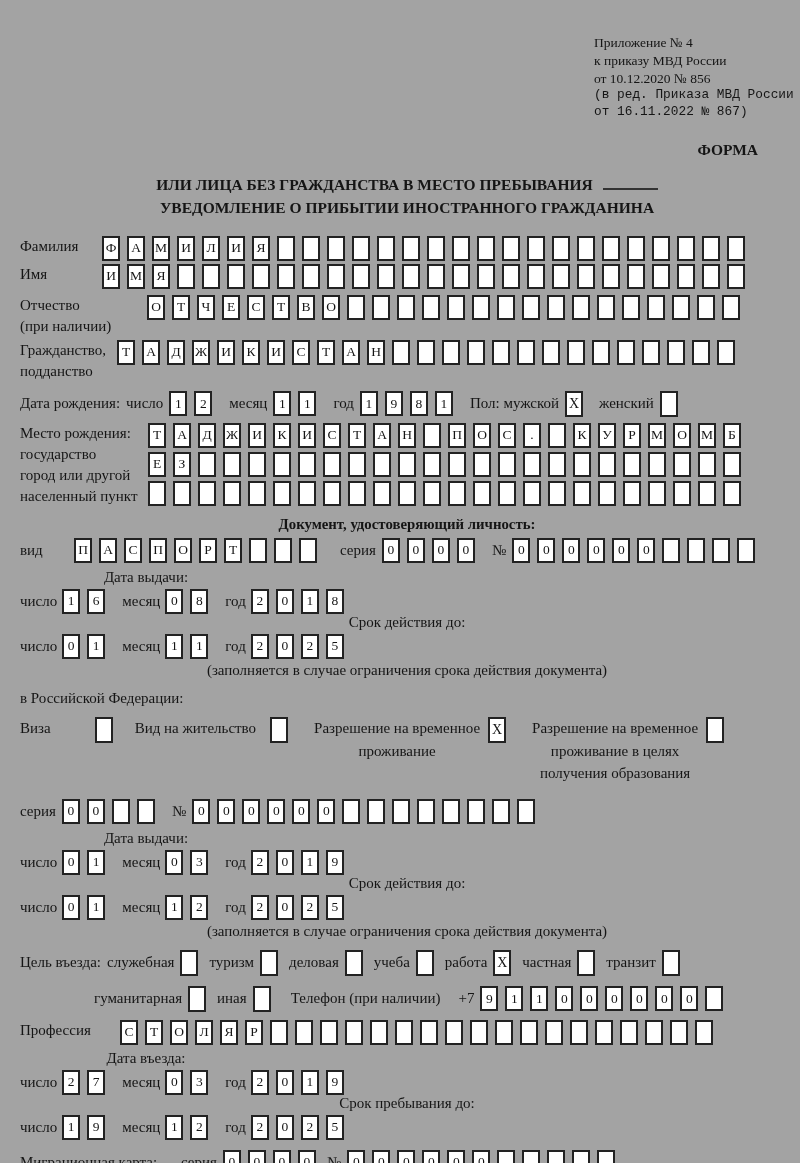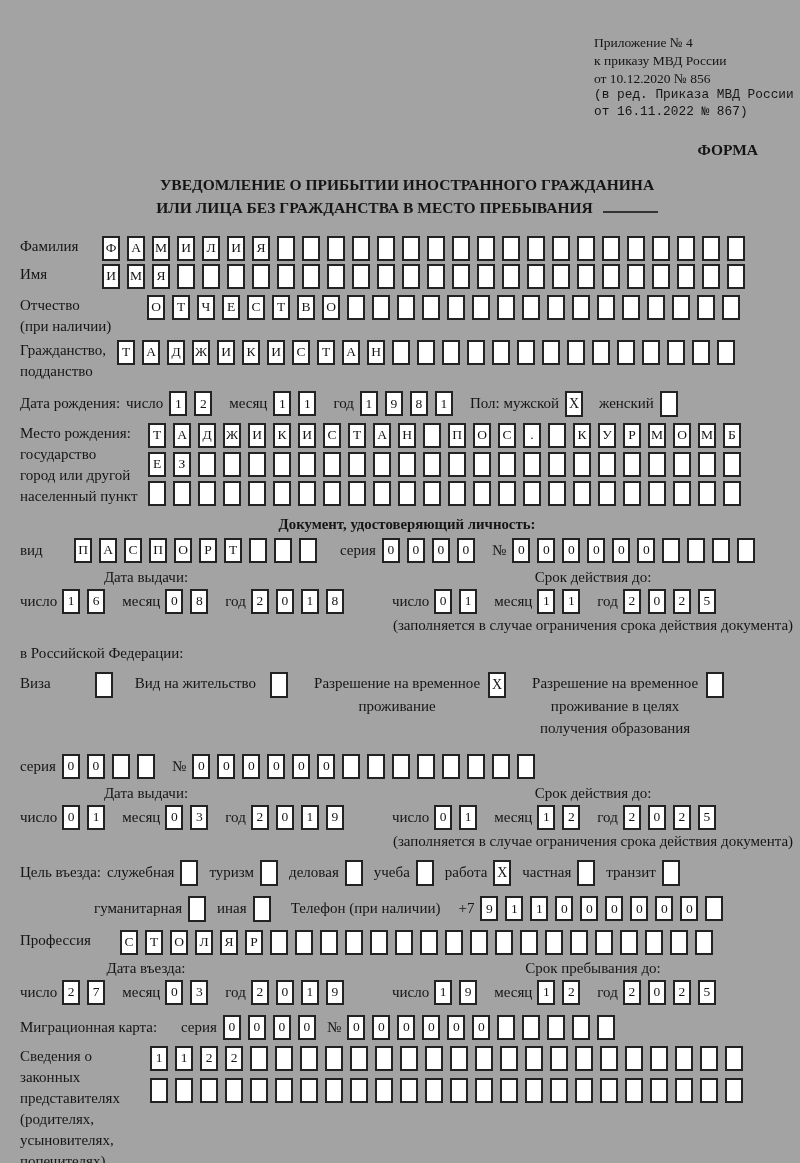--- a/index.html
+++ b/index.html
@@ -32,21 +32,21 @@
   
   .inline-row{display:flex;align-items:center;font-size:15px;margin:9px 0 6px 0;}
   .inline-row .dlbl{margin-right:6px;flex:none;}
   .gap10{margin-right:10px;} .gap16{margin-right:16px;}
   
   .blockrow{display:flex;margin-top:4px;font-size:15px;}
   .stackrows .cells{margin-bottom:4px;}
   
   .dochead{text-align:center;font-weight:bold;font-size:14.8px;margin:6px 0 5px 0;}
   
-  .dates{display:flex;margin-top:5px;font-size:15px;}
+  .dates{display:flex;margin-top:5px;font-size:15px;flex-direction:column;}
   .dcol-l{width:372px;flex:none;}
   .dcol-r{flex:1;}
   .dhead{text-align:center;margin-bottom:3px;}
   .dline{display:flex;align-items:center;}
   .dline .dlbl{margin-right:5px;flex:none;}
   .dnote{font-size:15px;text-align:center;margin-top:3px;}
   
   .intro{font-size:15px;line-height:1.5;margin-top:8px;}
   .opts{display:flex;align-items:flex-start;margin-top:8px;font-size:15px;}
   .opt{display:flex;align-items:flex-start;}
@@ -67,24 +67,24 @@
     <div>от 10.12.2020 № 856</div>
     <div class="amend">
       <div>(в ред. Приказа МВД России</div>
       <div>от 16.11.2022 № 867)</div>
     </div>
   </div>
 
   <div class="forma">ФОРМА</div>
 
   <div class="title">
-    <div>УВЕДОМЛЕНИЕ О ПРИБЫТИИ ИНОСТРАННОГО ГРАЖДАНИНА</div>
     <div>
       <span>ИЛИ ЛИЦА БЕЗ ГРАЖДАНСТВА В МЕСТО ПРЕБЫВАНИЯ</span><span class="blank-ln"></span>
     </div>
+    <div>УВЕДОМЛЕНИЕ О ПРИБЫТИИ ИНОСТРАННОГО ГРАЖДАНИНА</div>
   </div>
 
 
   <div class="frow" style="margin-top:16px;">
     <div class="lbl w82">Фамилия</div>
     <div class="cells">
         <span class="cell">Ф</span>
         <span class="cell">А</span>
         <span class="cell">М</span>
         <span class="cell">И</span>

